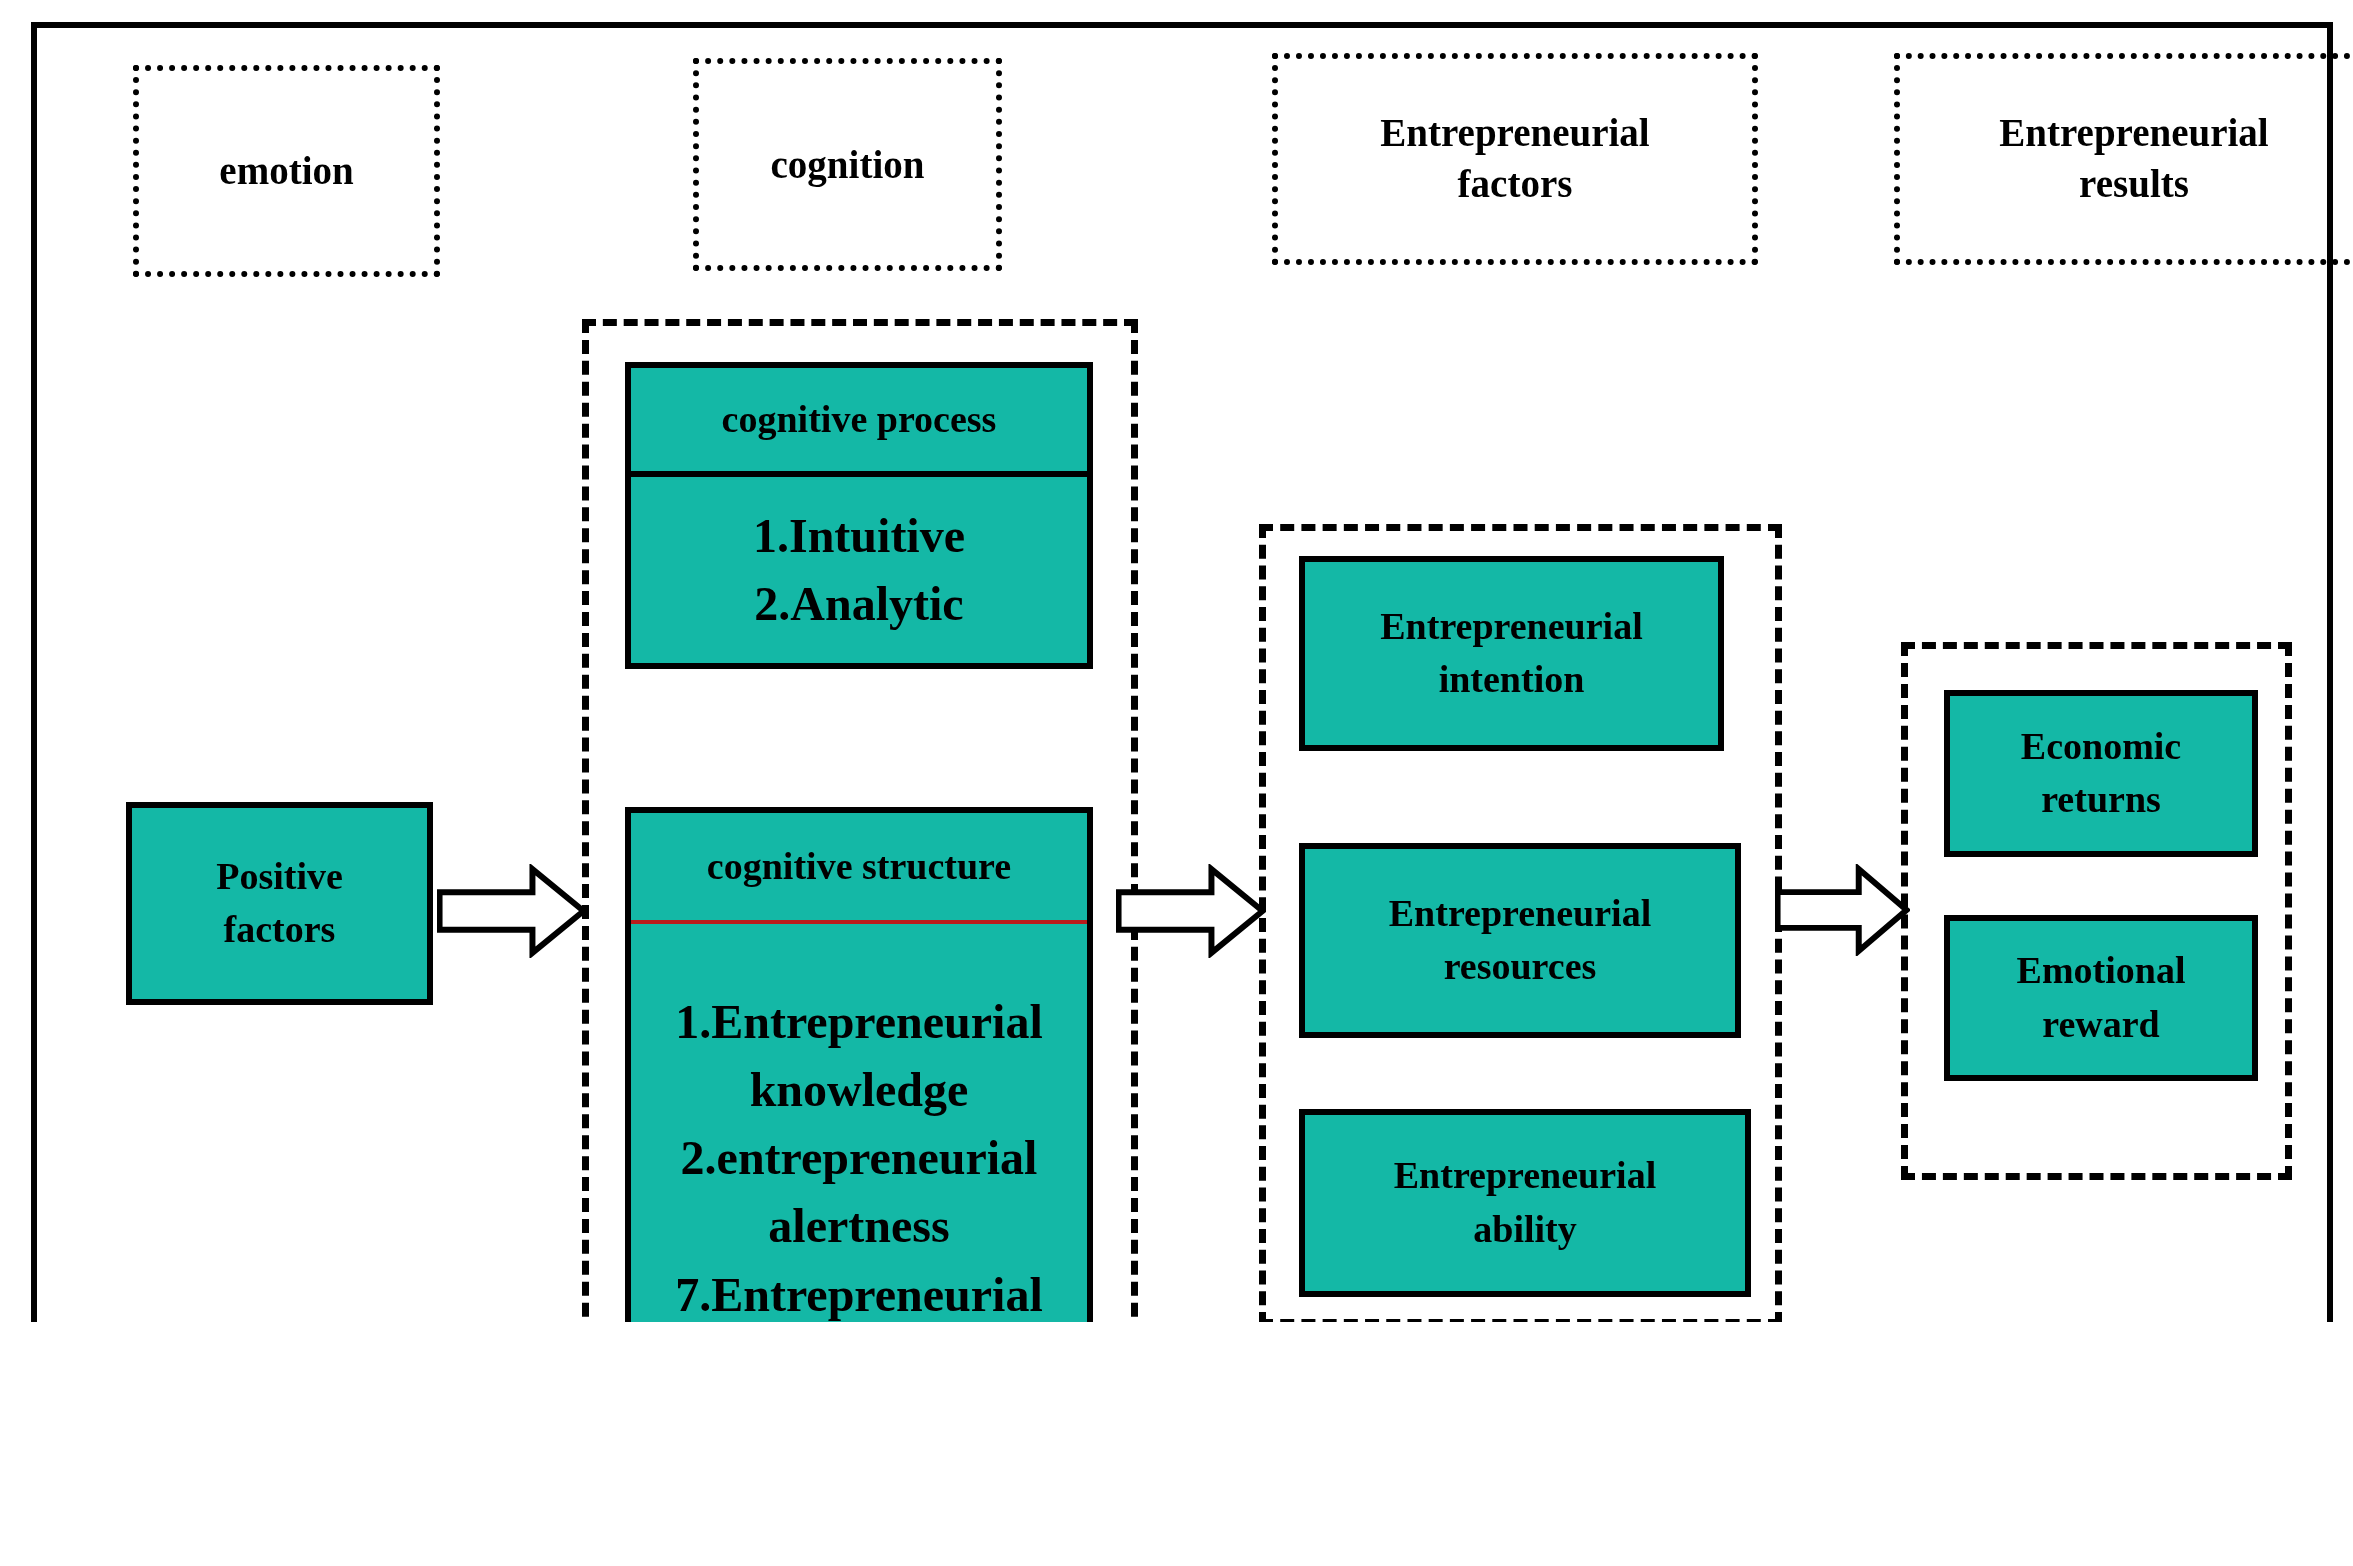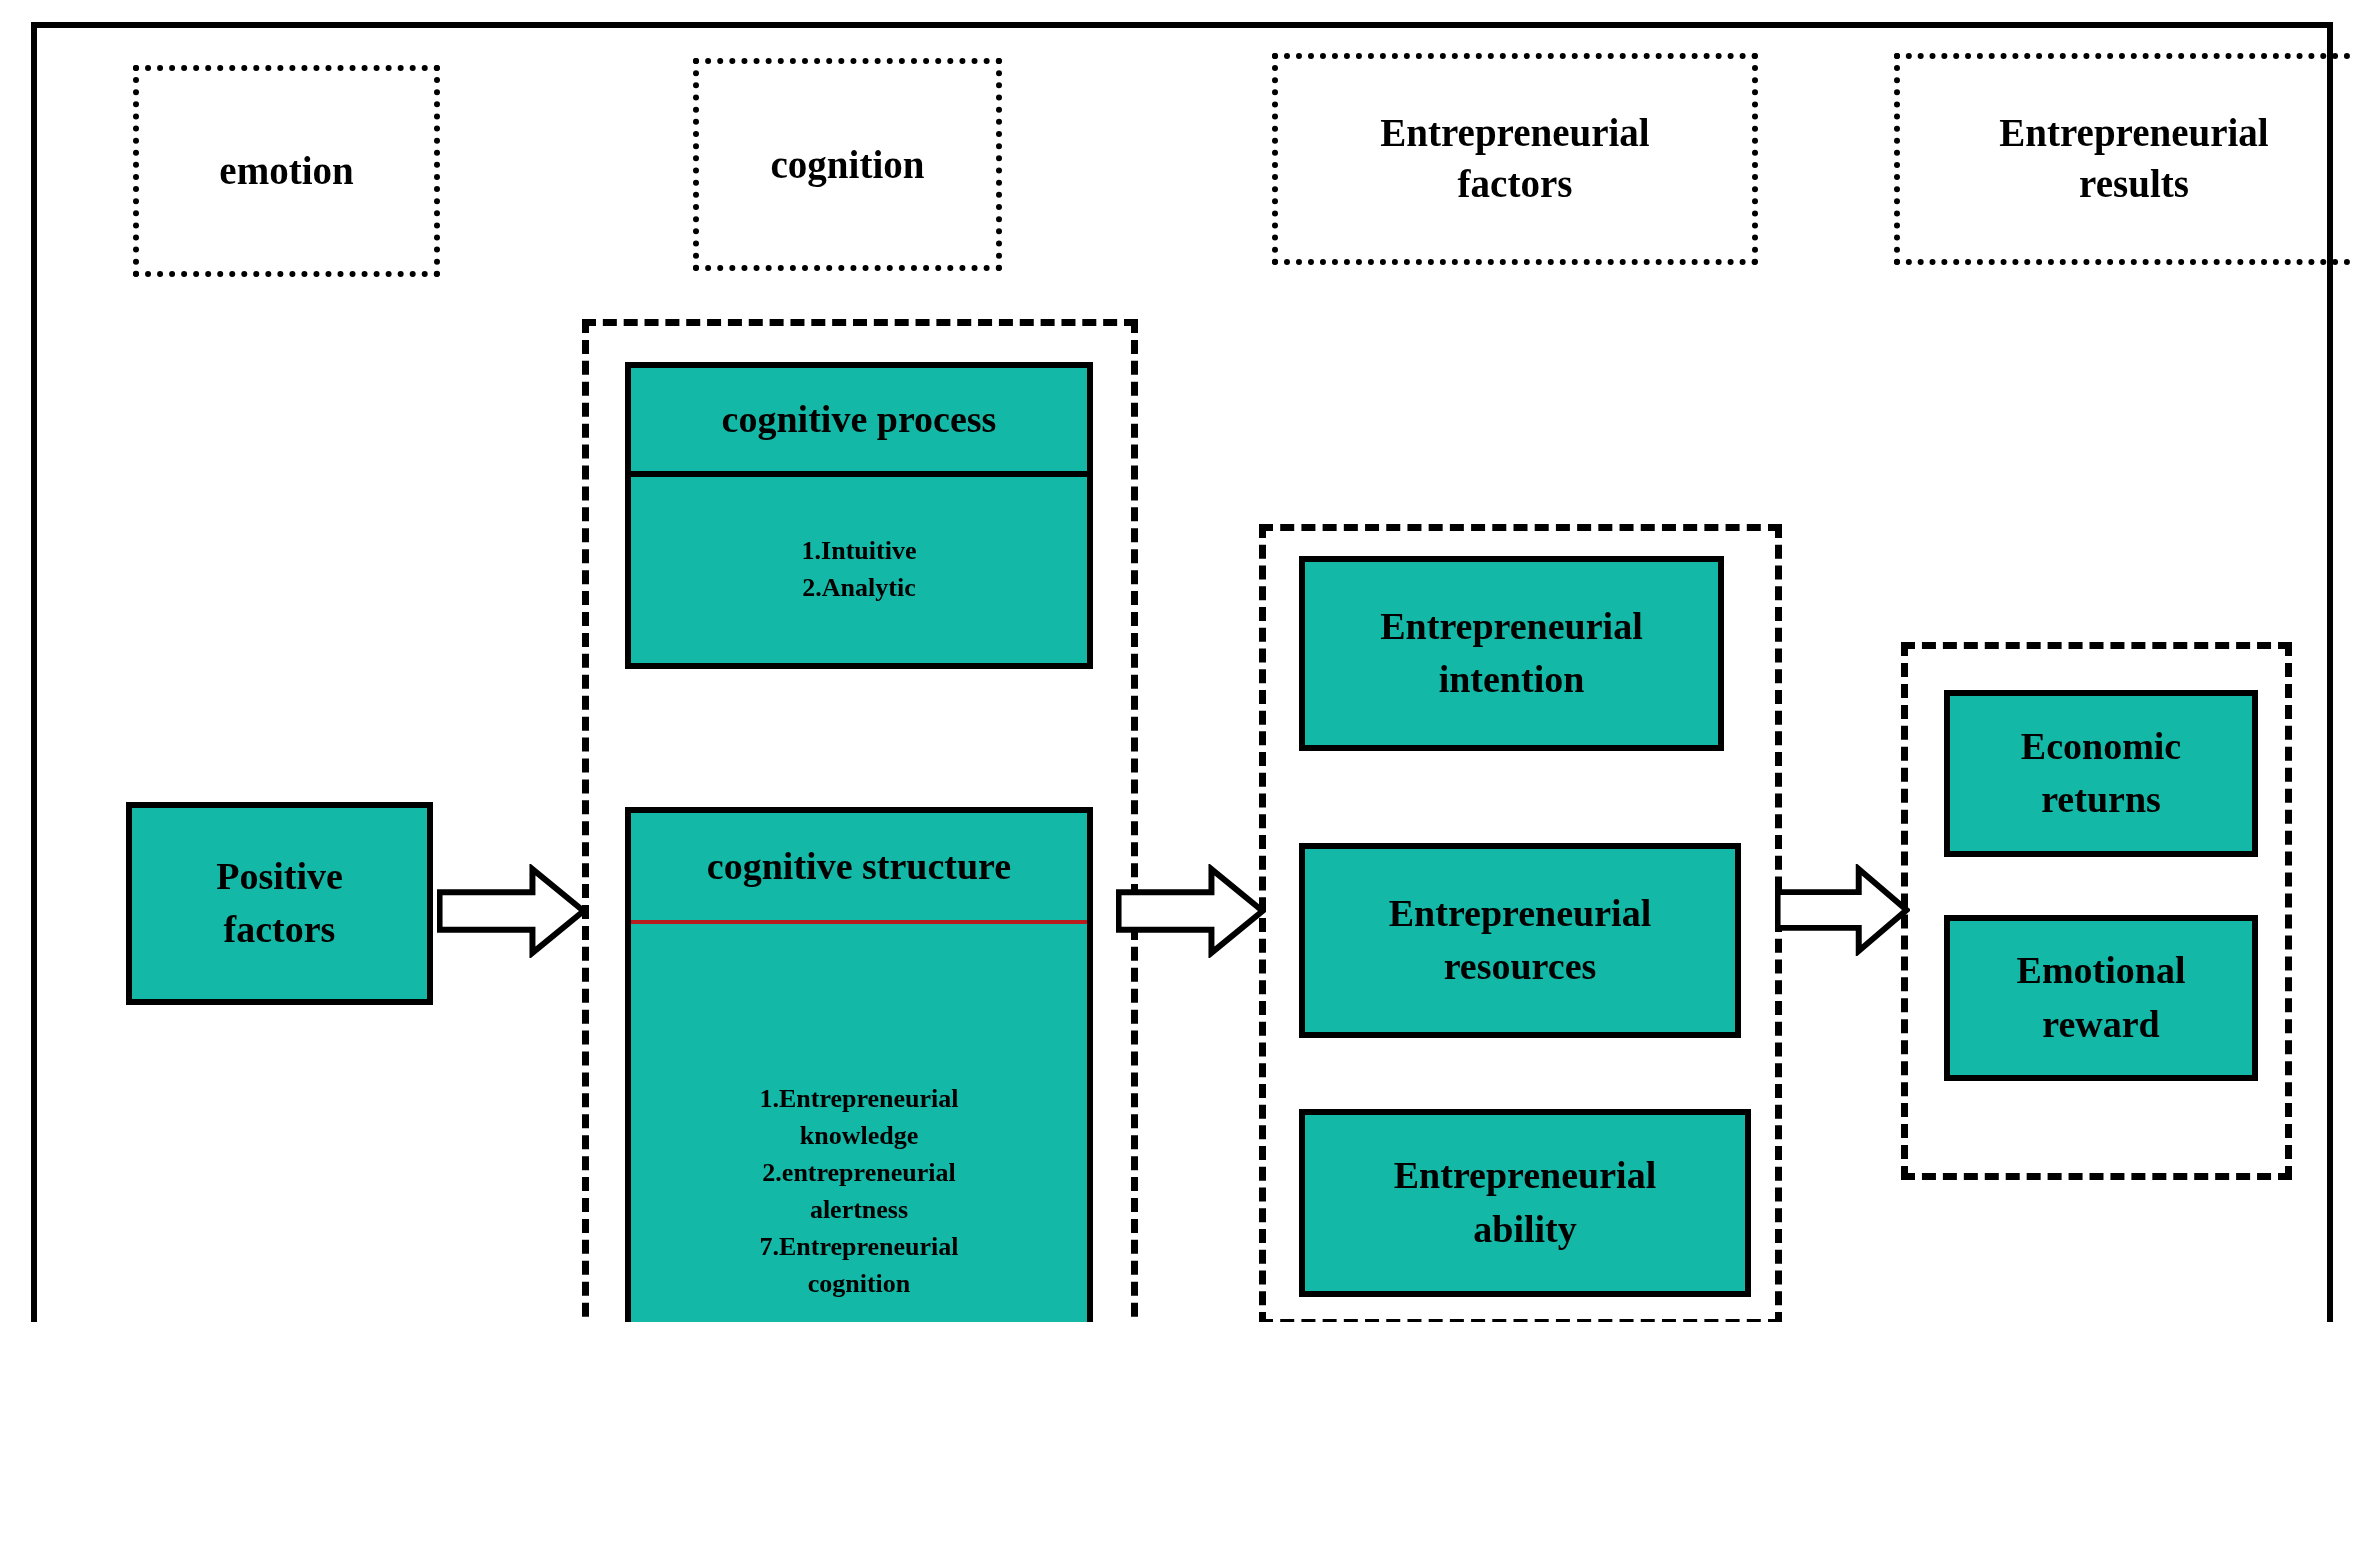--- a/index.html
+++ b/index.html
@@ -59,21 +59,21 @@
     font-weight: bold;
     color: #000000;
     line-height: 1.42;
     padding: 0 8.5px;
     box-sizing: border-box;
     white-space: pre-line;
   }
   .hdr-text { font-size: 39px; }
   .hdr-text.two-line { line-height: 1.30; }
   .box-text { font-size: 38px; }
-  .list-text { font-size: 26px; line-height: 1.42; }
+  .list-text { font-size: 48px; line-height: 1.42; }
 
   
   #hdr-emotion   { left: 133px;  top: 65px;  width: 307px; height: 212px; }
   #hdr-cognition { left: 693px;  top: 58px;  width: 309px; height: 213px; }
   #hdr-factors   { left: 1272px; top: 53px;  width: 486px; height: 212px; }
   #hdr-results   { left: 1894px; top: 53px;  width: 480px; height: 212px; }
 
   
   #positive-emotion {
     left: 126px; top: 802px; width: 307px; height: 203px;

